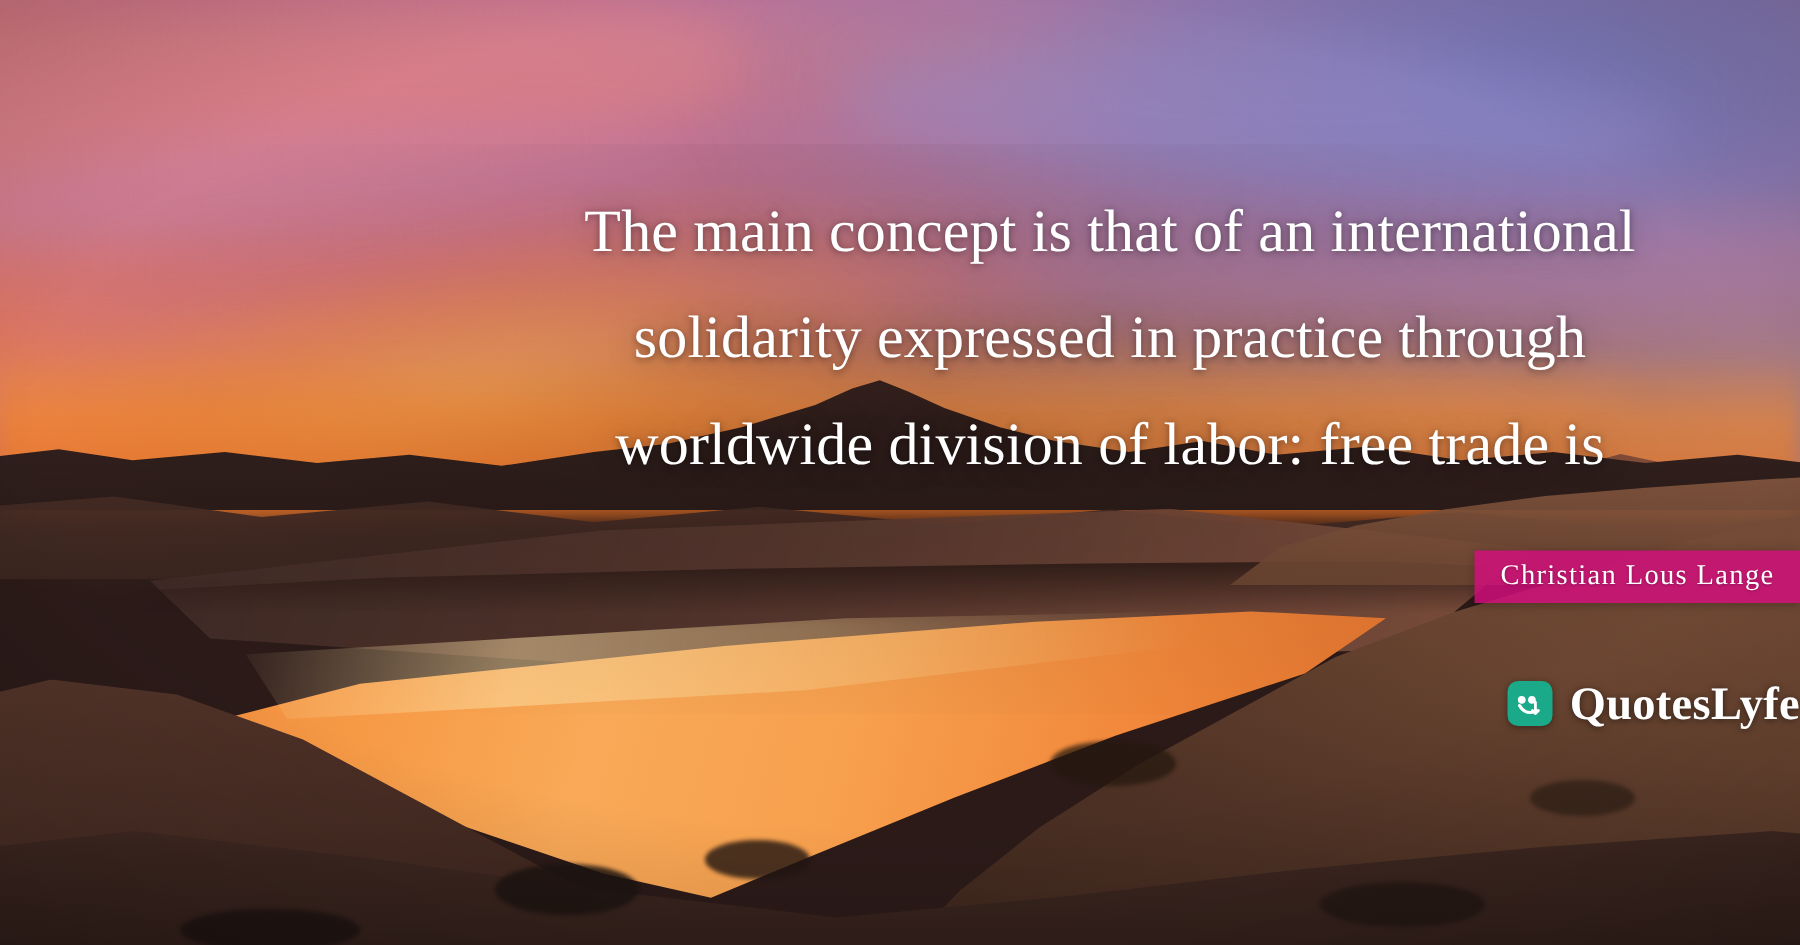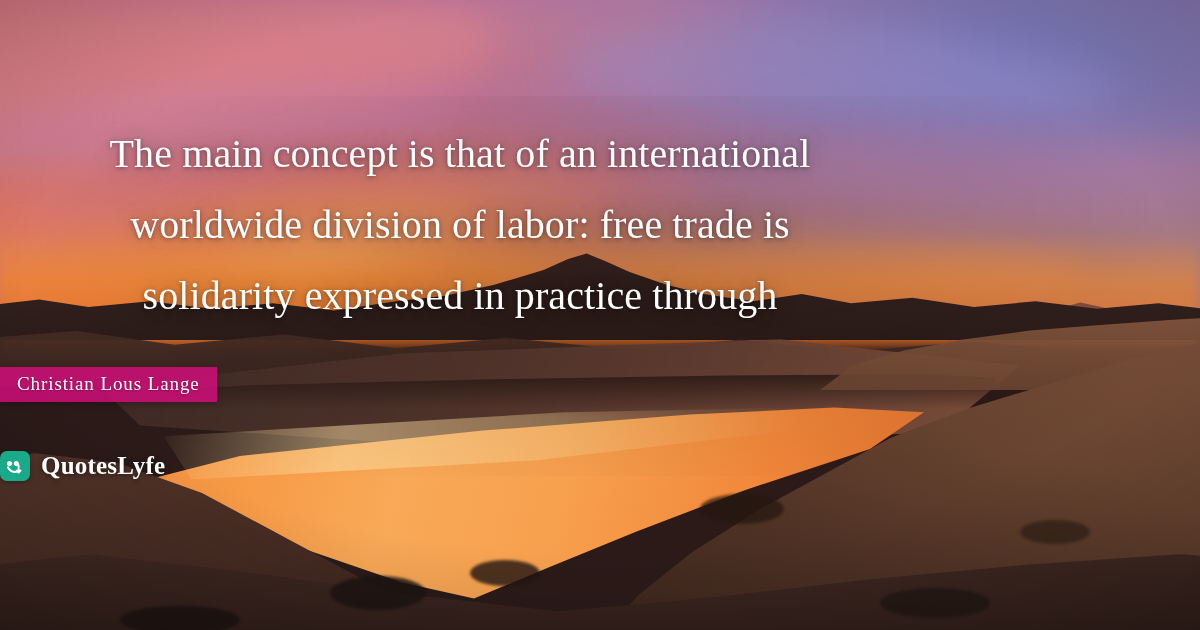--- a/index.html
+++ b/index.html
@@ -182,22 +182,23 @@
   .text-scrim {
     position:absolute; left:0; top:96px; width:1200px; height:380px;
     background:radial-gradient(ellipse 58% 62% at 50% 46%,
       rgba(0,0,0,0.14) 0%, rgba(0,0,0,0.06) 55%, rgba(0,0,0,0) 100%);
   }
 
   
   .content {
     position:absolute; inset:0;
     display:flex; flex-direction:column;
-    align-items:flex-start;
+    align-items:flex-end;
     padding-top:118px;
+    padding-left:12px;
   }
 
   .quote-text {
     width:920px;
     text-align:center;
     color:#ffffff;
     font-family:"Liberation Serif", serif;
     font-size:40px;
     line-height:71px;
     letter-spacing:0.1px;
@@ -224,21 +225,21 @@
   .brand-mark {
     width:30px; height:30px; border-radius:7px;
     background:#1aa989;
     display:flex; align-items:center; justify-content:center;
     box-shadow:0 1px 4px rgba(0,0,0,0.35);
   }
   .brand-name {
     color:#ffffff;
     font-family:"Liberation Serif", serif;
     font-weight:bold;
-    font-size:25px;
+    font-size:31px;
     letter-spacing:0.2px;
     text-shadow:0 1px 5px rgba(0,0,0,0.55);
   }
 </style>
 </head>
 <body>
 
 <div class="card">
 
   <div class="photo">
@@ -276,22 +277,22 @@
     <div class="brush shrub-f"></div>
 
     <div class="text-scrim"></div>
     <div class="vignette"></div>
   </div>
 
   <div class="content">
 
     <div class="quote-text">
       <div>The main concept is that of an international</div>
+      <div>solidarity expressed in practice through</div>
       <div>worldwide division of labor: free trade is</div>
-      <div>solidarity expressed in practice through</div>
     </div>
 
     <div class="author-badge">Christian Lous Lange</div>
 
     <div class="brand">
       <span class="brand-mark">
         <svg width="22" height="22" viewBox="0 0 22 22" aria-hidden="true">
           <path d="M5.4 6.0 c1.6 0 2.7 1.1 2.7 2.6 0 1.5 -1.1 2.6 -2.6 2.6 -1.5 0 -2.6 -1.1 -2.6 -2.6 0 -1.5 1.0 -2.6 2.5 -2.6 z" fill="#ffffff"></path>
           <path d="M12.2 6.0 c1.6 0 2.7 1.1 2.7 2.6 0 1.5 -1.1 2.6 -2.6 2.6 -1.5 0 -2.6 -1.1 -2.6 -2.6 0 -1.5 1.0 -2.6 2.5 -2.6 z" fill="#ffffff"></path>
           <path d="M4.0 12.4 c1.6 2.9 4.2 4.6 7.2 4.6 1.6 0 3.0 -0.5 4.2 -1.3" stroke="#ffffff" stroke-width="2.1" fill="none" stroke-linecap="round"></path>

